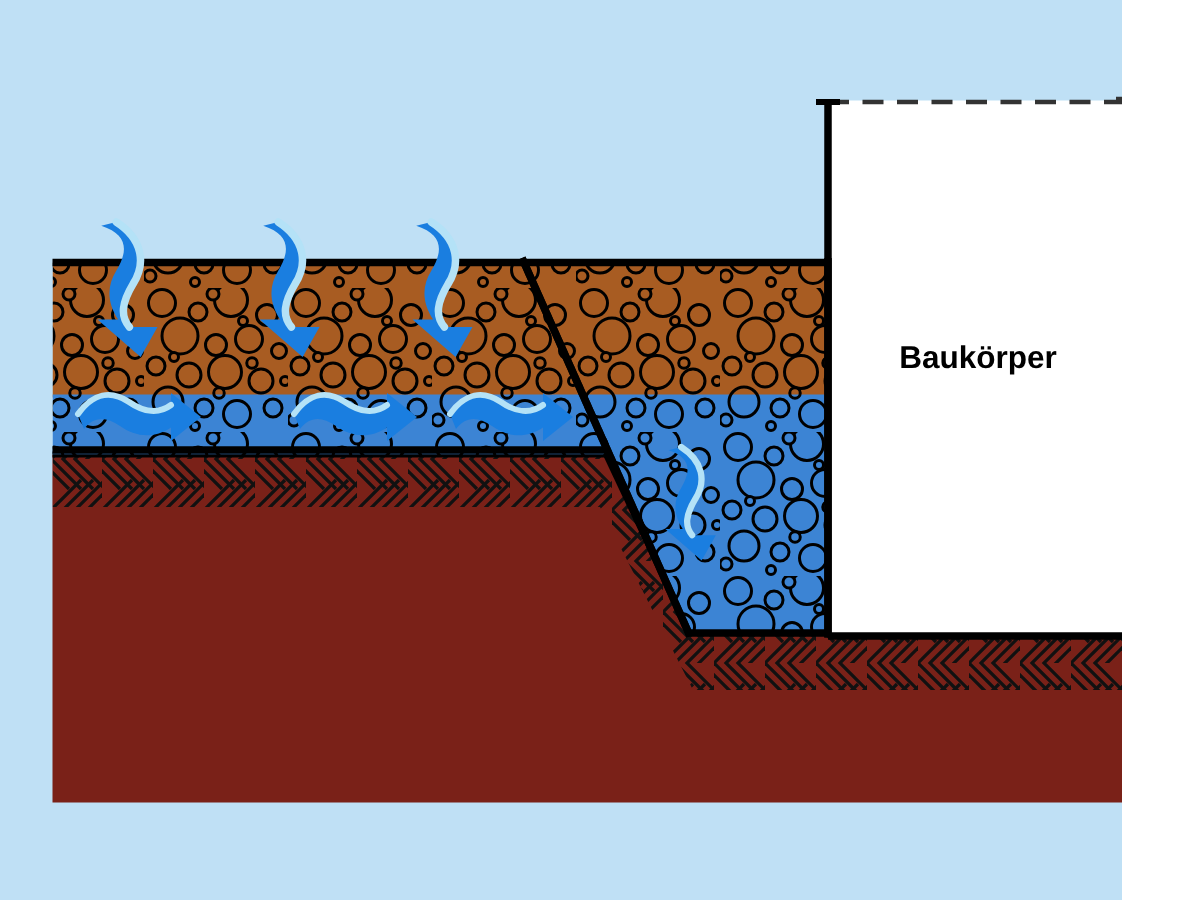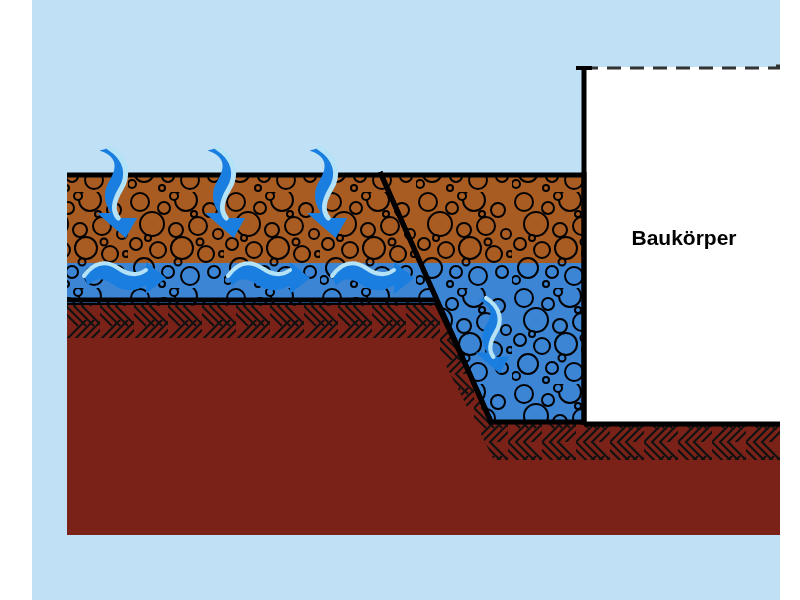--- a/index.html
+++ b/index.html
@@ -9,21 +9,20 @@
   }
   body {
     font-family: "Liberation Sans", sans-serif;
   }
   #stage {
     position: relative;
     width: 748px;
     height: 600px;
     overflow: hidden;
     background: #bfe0f5;
-    margin-left: 32px;
   }
   #stage svg {
     display: block;
     width: 800px;
     height: 600px;
   }
   .bk-label {
     font-family: "Liberation Sans", sans-serif;
     font-size: 21px;
     font-weight: bold;

